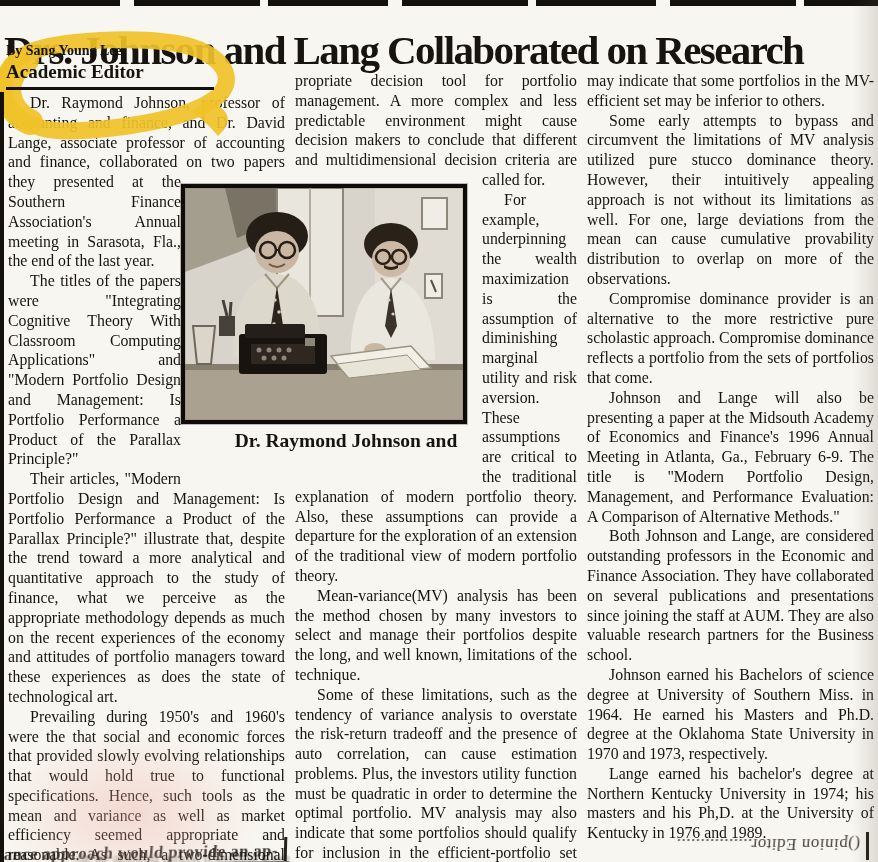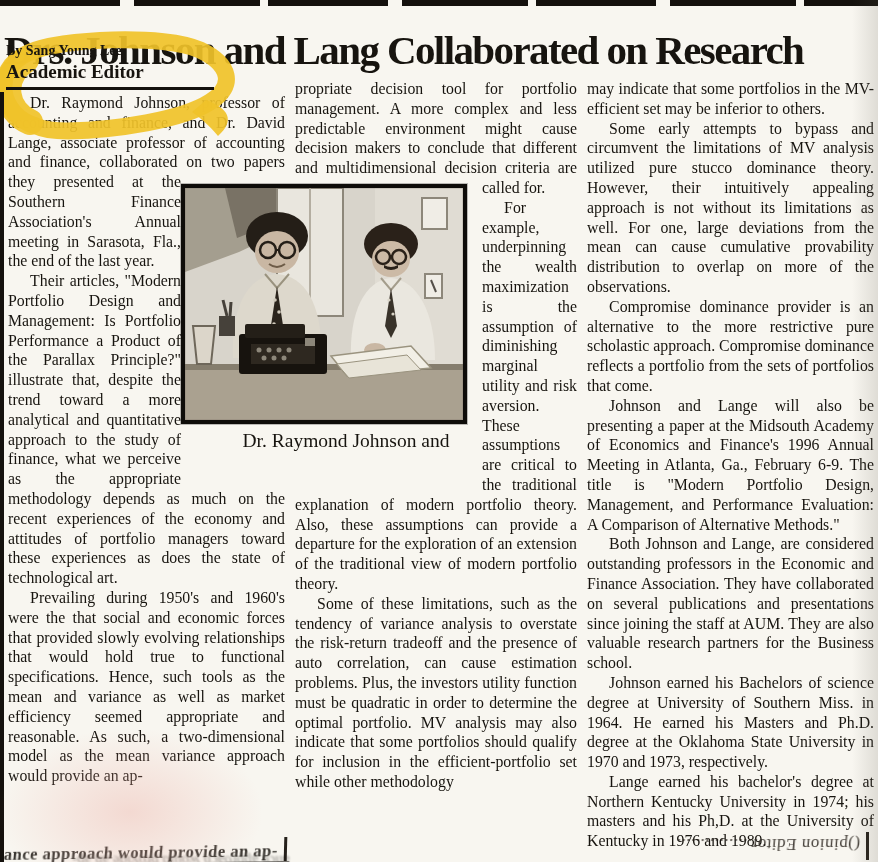--- a/index.html
+++ b/index.html
@@ -38,33 +38,33 @@
   .byline-author{position:relative;z-index:2;font-size:14px;font-weight:bold;line-height:21px;}
   .byline-role{position:relative;z-index:2;font-size:19px;line-height:21px;font-weight:bold;}
   .byline-rule{position:relative;z-index:2;margin-top:5px;width:208px;height:3px;background:#14110d;}
 
   .columns{position:absolute;left:8px;top:71px;width:866px;display:flex;z-index:1;}
   .col{font-size:15.8px;line-height:19.8px;text-align:justify;}
   .col1{width:277px;padding-top:22px;}
   .col2{width:282px;margin-left:10px;}
   .col3{width:287px;margin-left:10px;}
   .col p{margin:0;text-indent:1.4em;}
-  .col p.noindent{text-indent:0;margin-top:8px;}
+  .col p.noindent{text-indent:0;}
   .spacer-r{float:right;width:104px;height:300px;}
   .spacer-l{float:left;width:180px;height:302px;margin-right:7px;}
 
   .photo-frame{
     position:absolute;left:181px;top:184px;width:278px;height:232px;
     border:4px solid #0e0c09;background:#cfccc4;z-index:2;
     box-shadow:0 0 0 1px rgba(0,0,0,.25);
   }
   .photo-frame svg{display:block;}
   .photo-caption{
     position:absolute;left:196px;top:429px;width:300px;z-index:2;
-    text-align:center;font-weight:normal;font-size:19.5px;line-height:23px;
+    text-align:center;font-weight:bold;font-size:19.5px;line-height:23px;
   }
 
   .rule-left{position:absolute;left:0;top:92px;width:4px;height:770px;background:#14110d;z-index:3;}
   .tick-mid{position:absolute;left:284px;top:837px;width:3px;height:24px;background:#26211b;transform:rotate(1.5deg);z-index:3;}
   .tick-right{position:absolute;left:866px;top:832px;width:3px;height:28px;background:#26211b;z-index:3;}
 
   .bleed-left{
     position:absolute;left:4px;top:843px;width:286px;z-index:4;
     font-size:16.5px;font-weight:bold;letter-spacing:.5px;
     transform:skewX(-6deg) rotate(-.8deg);filter:blur(.7px);opacity:.85;
@@ -100,29 +100,31 @@
     <div class="byline-role">Academic Editor</div>
     <div class="byline-rule"></div>
   </div>
 
   <div class="columns">
 
     <div class="col col1">
       <p><span>Dr. Raymond Johnson, professor of accounting and finance, and Dr. David Lange, associate professor of accounting and finance, collaborated on two</span>
         <span class="spacer-r"></span>
         <span>papers they presented at the Southern Finance Association's Annual meeting in Sarasota, Fla., the end of the last year.</span></p>
+      <p>The titles of the papers were "Integrating Cognitive Theory With Classroom Computing Applications" and "Modern Portfolio Design and Management:  Is Portfolio Performance a Product of the Parallax Principle?"</p>
       <p>Their articles, "Modern Portfolio Design and Management:  Is Portfolio Performance a Product of the Parallax Principle?" illustrate that, despite the trend toward a more analytical and quantitative approach to the study of finance, what we perceive as the appropriate methodology depends as much on the recent experiences of the economy and attitudes of portfolio managers toward these experiences as does the state of technological art.</p>
       <p>Prevailing during 1950's and 1960's were the that social and economic forces that  provided slowly evolving relationships that would hold true to functional specifications. Hence, such tools as the mean and variance as well as market efficiency seemed appropriate and reasonable. As such, a two-dimensional model as the mean variance approach would provide an ap-</p>
     </div>
 
     <div class="col col2">
       <p class="noindent"><span>propriate decision tool for portfolio management. A more complex and less predictable environment might cause decision makers to conclude that different and multidimensional</span>
         <span class="spacer-l"></span>
         <span>decision criteria are called for.</span></p>
       <p>For example, underpinning the wealth maximization is the assumption of diminishing marginal utility and risk aversion. These assumptions are critical to the traditional explanation of modern portfolio theory.  Also, these assumptions can provide a departure for the exploration of an extension of the traditional view of modern portfolio theory.</p>
+      <p>Mean-variance(MV) analysis has been the method chosen by many investors to select and manage their portfolios despite the long, and well known, limitations of the technique.</p>
       <p>Some of these limitations, such as the tendency of variance analysis to overstate the risk-return tradeoff and the presence of auto correlation, can cause estimation problems. Plus, the investors utility function must be quadratic in order to determine the optimal portfolio. MV analysis may also indicate that some portfolios should qualify for inclusion in the efficient-portfolio set while other methodology</p>
     </div>
 
     <div class="col col3">
       <p class="noindent">may indicate that some portfolios in the MV-efficient set may be inferior to others.</p>
       <p>Some early attempts to bypass and circumvent the limitations of MV analysis utilized pure stucco dominance theory. However, their intuitively appealing approach is not without its limitations as well. For one, large deviations from the mean can cause cumulative provability distribution to overlap on more of the observations.</p>
       <p>Compromise dominance provider is an alternative to the more restrictive pure scholastic approach. Compromise dominance reflects a portfolio from the sets of portfolios that come.</p>
       <p>Johnson and Lange will also be presenting a paper at the Midsouth Academy of Economics and Finance's 1996 Annual Meeting in Atlanta, Ga., February 6-9. The title is "Modern Portfolio Design, Management, and Performance Evaluation: A Comparison of Alternative Methods."</p>
       <p>Both Johnson and Lange, are considered outstanding professors in the Economic and Finance Association. They have collaborated on several publications and presentations since joining the staff at AUM. They are also  valuable research partners for the Business school.</p>
       <p>Johnson earned his Bachelors of science degree at University of Southern Miss. in 1964. He earned his Masters and Ph.D. degree at the Oklahoma State University in 1970 and 1973, respectively.</p>

